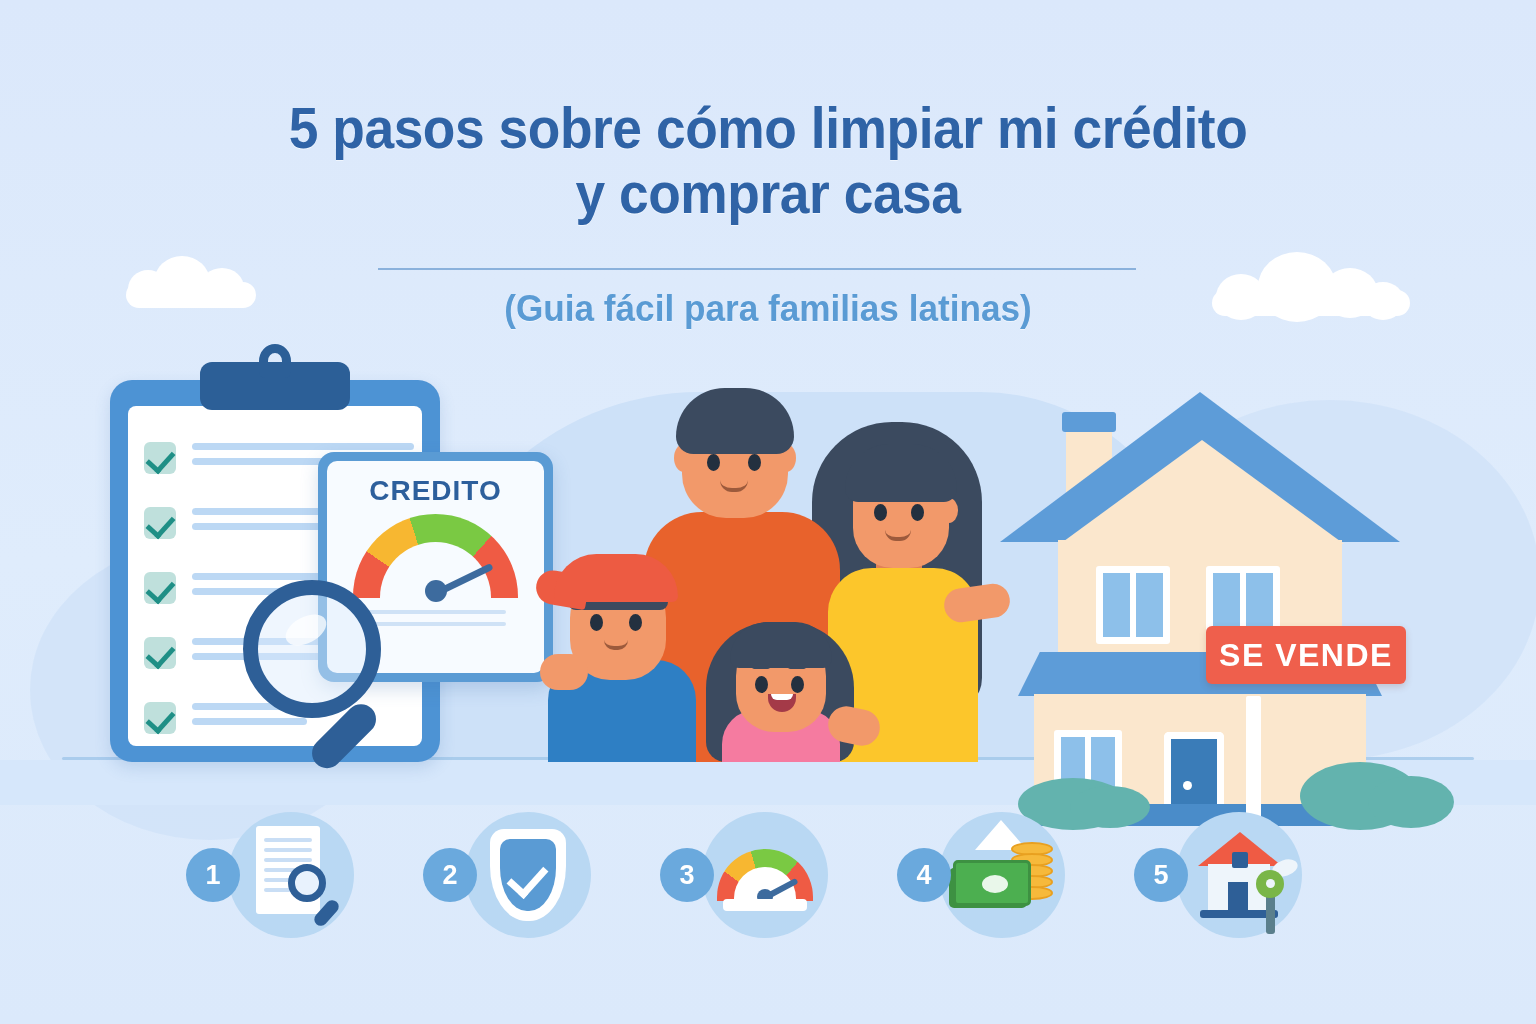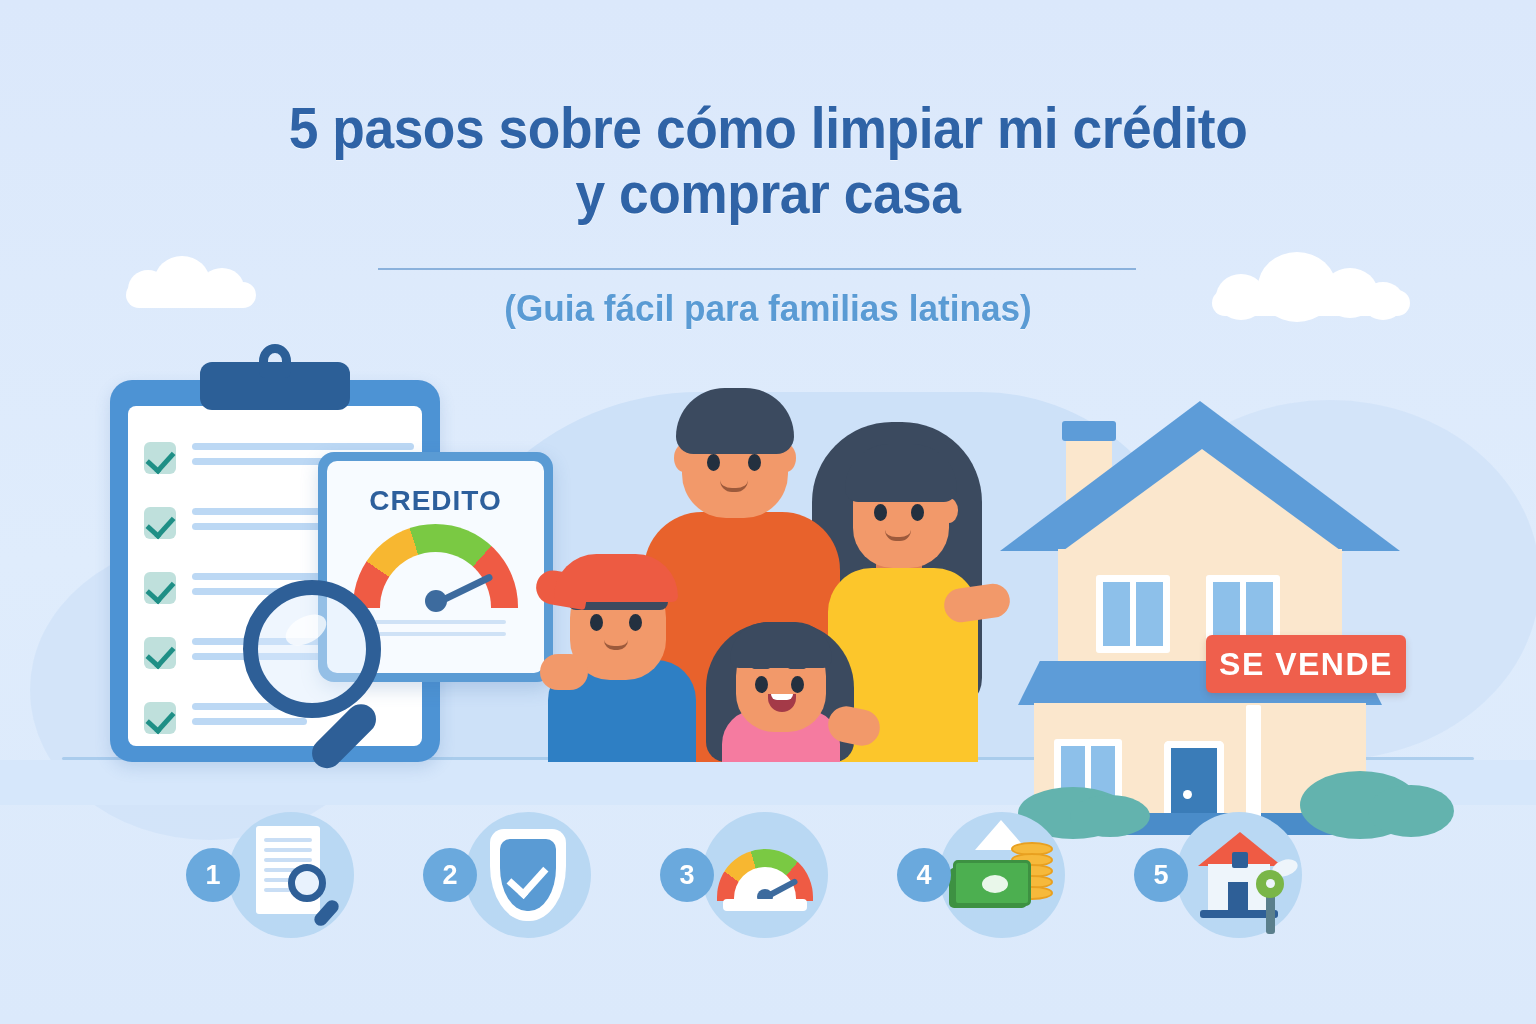--- a/index.html
+++ b/index.html
@@ -91,21 +91,21 @@
   .cb-line{ height:7px; background:#bcd8f4; border-radius:4px; margin-bottom:8px; }
 
   
   .credito{
     position:absolute; left:318px; top:452px; width:235px; height:230px;
     background:#5a9bd4; border-radius:16px;
     box-shadow:0 7px 18px rgba(60,110,170,.22);
   }
   .credito-inner{
     position:absolute; inset:9px; background:#f7fbff; border-radius:10px;
-    display:flex; flex-direction:column; align-items:center; padding-top:24px;
+    display:flex; flex-direction:column; align-items:center; padding-top:14px;
   }
   .credito-label{
     color:#2d5f9c; font-size:28px; font-weight:bold; letter-spacing:1px;
   }
   .gauge{ position:relative; width:165px; height:84px; margin-top:7px; }
   .gauge-arc{
     position:absolute; inset:0; border-radius:165px 165px 0 0;
     background:conic-gradient(from 270deg at 50% 100%,
       #ef5b44 0deg 34deg,
       #f7b731 34deg 72deg,
@@ -177,21 +177,21 @@
   
   .girl-hair-back{ position:absolute; left:166px; top:250px; width:148px; height:140px; background:#3b4a5f; border-radius:66px 66px 20px 20px; }
   .girl-body{ position:absolute; left:182px; top:338px; width:118px; height:52px; background:#f57ba0; border-radius:34px 34px 0 0; }
   .girl-head{ position:absolute; left:196px; top:262px; width:90px; height:98px; background:#f2996a; border-radius:42px 42px 38px 38px; }
   .girl-hair-top{ position:absolute; left:190px; top:250px; width:102px; height:46px; background:#3b4a5f; border-radius:50px 50px 12px 12px; }
   .girl-mouth{ position:absolute; left:228px; top:322px; width:28px; height:18px; background:#a43a48; border-radius:0 0 16px 16px; }
   .girl-mouth:after{ content:""; position:absolute; left:3px; top:0; width:22px; height:6px; background:#fff; border-radius:0 0 6px 6px; }
   .mom-hand{ position:absolute; left:288px; top:336px; width:52px; height:36px; background:#f2996a; border-radius:18px; transform:rotate(12deg); }
 
   
-  .house{ position:absolute; left:1000px; top:389px; width:400px; height:382px; }
+  .house{ position:absolute; left:1000px; top:380px; width:400px; height:382px; }
   .h-roof{
     position:absolute; left:0; top:12px; width:0; height:0;
     border-left:200px solid transparent; border-right:200px solid transparent;
     border-bottom:150px solid #5d9cd8;
   }
   .h-upper{ position:absolute; left:58px; top:160px; width:284px; height:122px; background:#fbe7cd; }
   .h-lowroof-band{ position:absolute; left:18px; top:272px; width:364px; height:44px; background:#5d9cd8; clip-path:polygon(6% 0,94% 0,100% 100%,0 100%); }
   .h-lower{ position:absolute; left:34px; top:314px; width:332px; height:130px; background:#fbe7cd; }
   .h-gableface{
     position:absolute; left:60px; top:60px; width:0; height:0;

